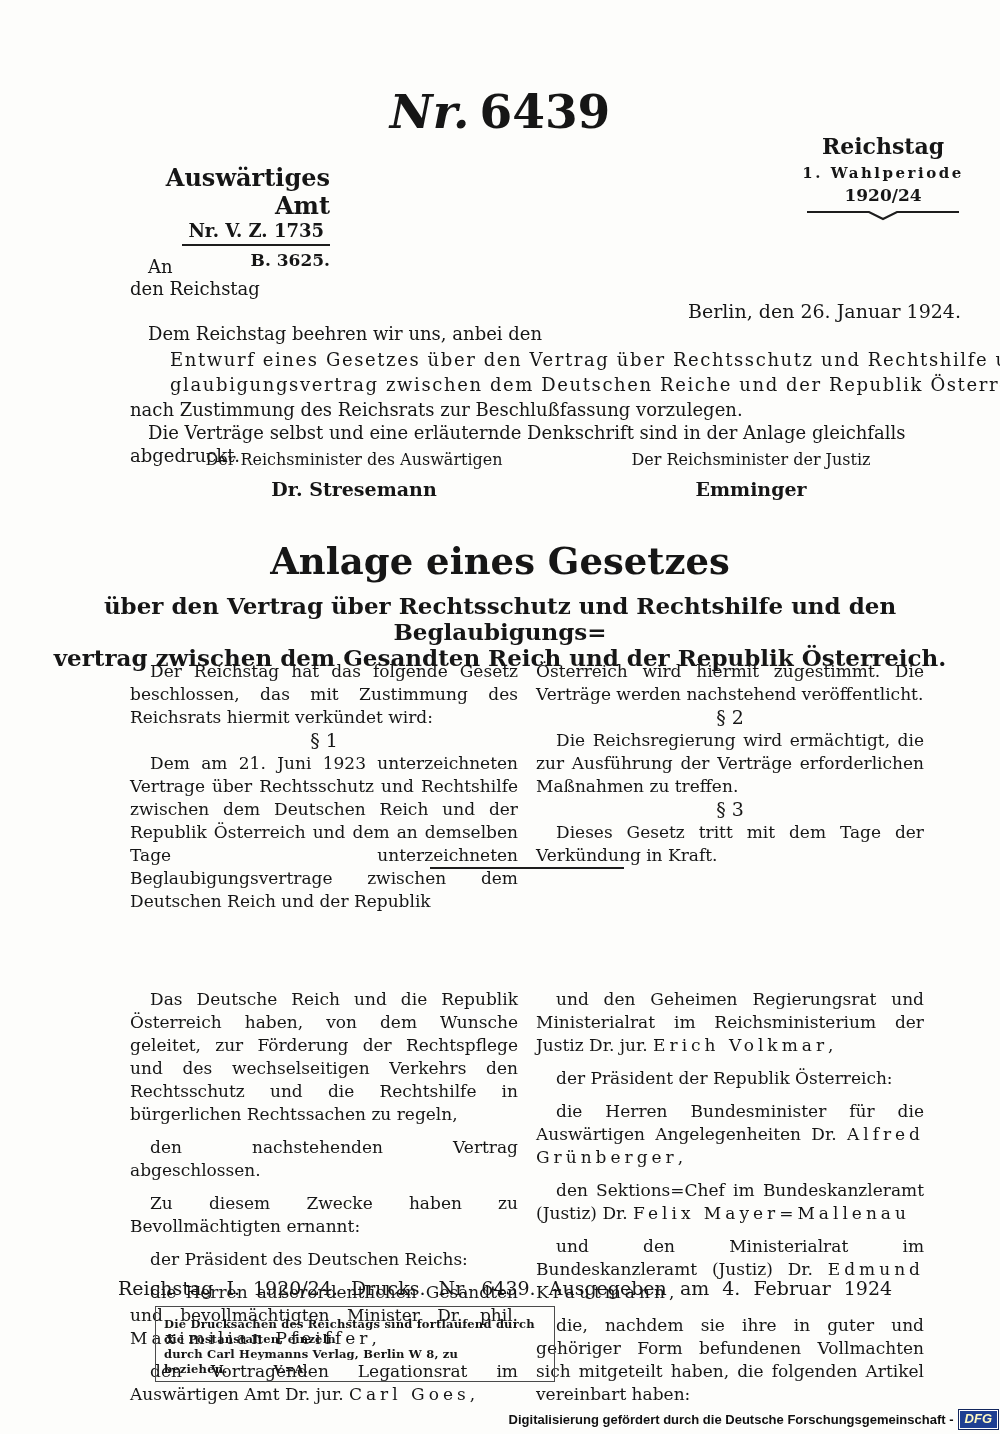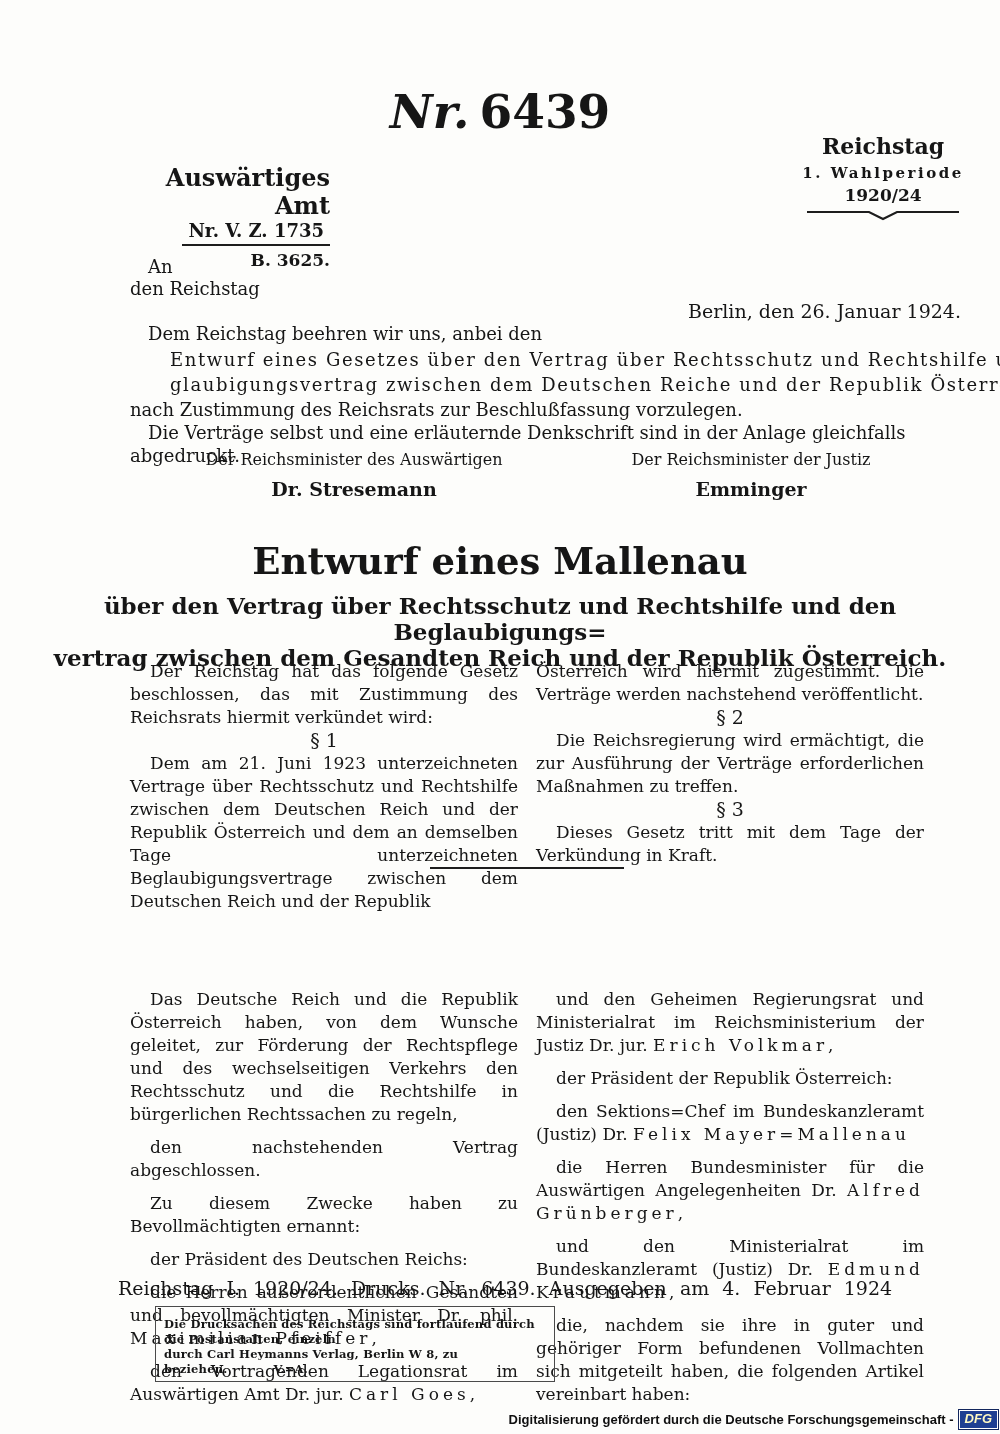--- a/index.html
+++ b/index.html
@@ -152,21 +152,21 @@
       <div class="minister-title">Der Reichsminister des Auswärtigen</div>
       <div class="minister-name">Dr. Stresemann</div>
     </div>
     <div class="minister-right">
       <div class="minister-title">Der Reichsminister der Justiz</div>
       <div class="minister-name">Emminger</div>
     </div>
   </div>
 
   <div class="law-head">
-    <div class="law-title">Entwurf eines Mallenau</div>
+    <div class="law-title">Anlage eines Gesetzes</div>
     <div class="law-subtitle">über den Vertrag über Rechtsschutz und Rechtshilfe und den Beglaubigungs=</div>
     <div class="law-subtitle" style="margin-top:0;">vertrag zwischen dem Gesandten Reich und der Republik Österreich.</div>
   </div>
 
   <div class="cols law-cols">
     <div class="col">
       <p class="indent">Der Reichstag hat das folgende Gesetz beschlossen, das mit Zustimmung des Reichsrats hiermit verkündet wird:</p>
       <p class="section-mark">§ 1</p>
       <p class="indent">Dem am 21. Juni 1923 unterzeichneten Vertrage über Rechtsschutz und Rechtshilfe zwischen dem Deutschen Reich und der Republik Österreich und dem an demselben Tage unterzeichneten Beglaubigungsvertrage zwischen dem Deutschen Reich und der Republik</p>
     </div>
@@ -187,22 +187,22 @@
       <p class="indent">Das Deutsche Reich und die Republik Österreich haben, von dem Wunsche geleitet, zur Förderung der Rechtspflege und des wechselseitigen Verkehrs den Rechtsschutz und die Rechtshilfe in bürgerlichen Rechtssachen zu regeln,</p>
       <p class="indent">den nachstehenden Vertrag abgeschlossen.</p>
       <p class="indent">Zu diesem Zwecke haben zu Bevollmächtigten ernannt:</p>
       <p class="indent">der Präsident des Deutschen Reichs:</p>
       <p class="indent"><span>die Herren außerordentlichen Gesandten und bevollmächtigten Minister Dr. phil. </span><span class="spaced-name">Maximilian Pfeiffer</span><span>,</span></p>
       <p class="indent"><span>den Vortragenden Legationsrat im Auswärtigen Amt Dr. jur. </span><span class="spaced-name">Carl Goes</span><span>,</span></p>
     </div>
     <div class="col">
       <p class="indent"><span>und den Geheimen Regierungsrat und Ministerialrat im Reichsministerium der Justiz Dr. jur. </span><span class="spaced-name">Erich Volkmar</span><span>,</span></p>
       <p class="indent">der Präsident der Republik Österreich:</p>
+      <p class="indent"><span>die Herren Bundesminister für die Auswärtigen Angelegenheiten Dr. </span><span class="spaced-name">Alfred Grünberger</span><span>,</span></p>
       <p class="indent"><span>den Sektions=Chef im Bundeskanzleramt (Justiz) Dr. </span><span class="spaced-name">Felix Mayer=Mallenau</span><span></span></p>
-      <p class="indent"><span>die Herren Bundesminister für die Auswärtigen Angelegenheiten Dr. </span><span class="spaced-name">Alfred Grünberger</span><span>,</span></p>
       <p class="indent"><span>und den Ministerialrat im Bundeskanzleramt (Justiz) Dr. </span><span class="spaced-name">Edmund Krautmann</span><span>,</span></p>
       <p class="indent">die, nachdem sie ihre in guter und gehöriger Form befundenen Vollmachten sich mitgeteilt haben, die folgenden Artikel vereinbart haben:</p>
     </div>
   </div>
 
   <div class="imprint">Reichstag I. 1920/24. Drucks. Nr. 6439. Ausgegeben am 4. Februar 1924</div>
 
   <div class="note-box">
     <div>Die Drucksachen des Reichstags sind fortlaufend durch die Postanstalten, einzeln</div>
     <div><span>durch Carl Heymanns Verlag, Berlin W 8, zu beziehen.</span><span class="sig">V.=A.</span></div>

